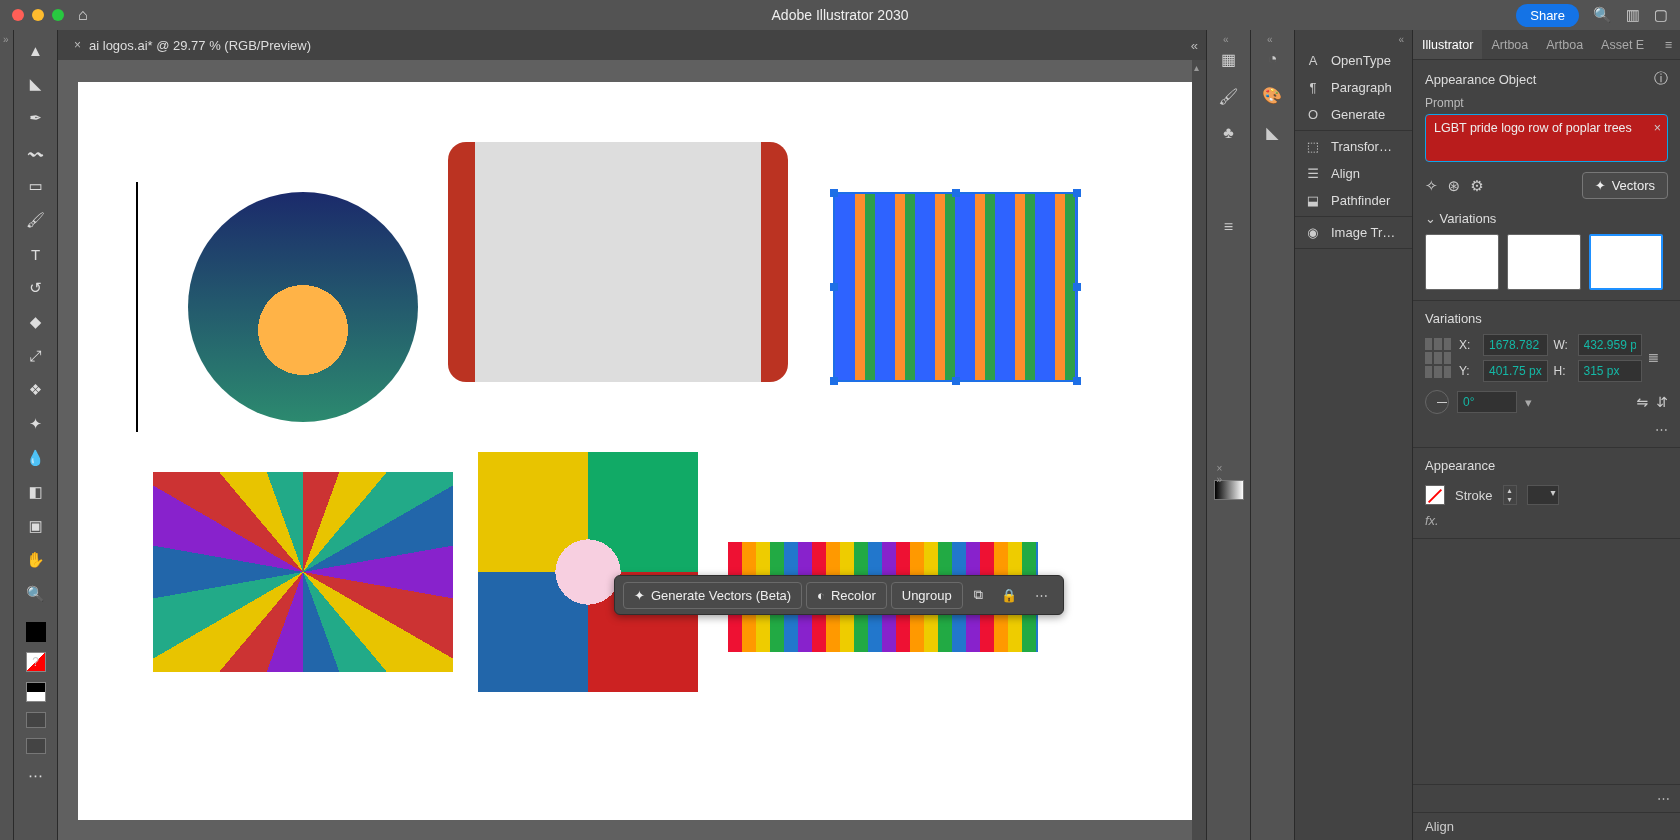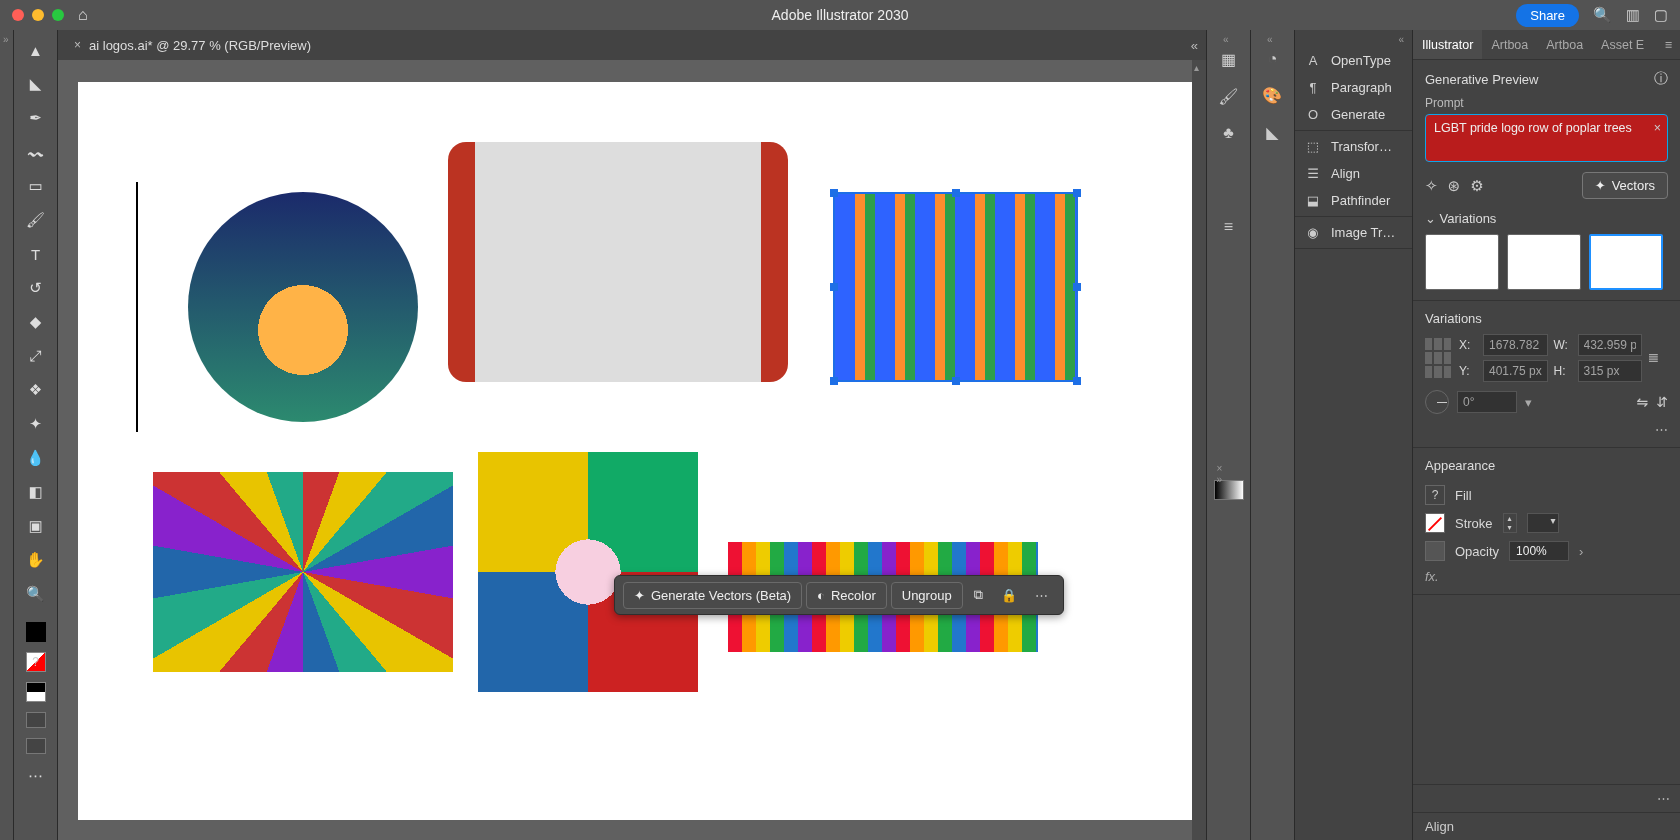--- a/index.html
+++ b/index.html
@@ -59,21 +59,21 @@
   .gen-row { display:flex; align-items:center; gap:10px; margin-top:10px;}
   .gen-row .gi { color:#ccc; font-size:15px;}
   .gen-btn { margin-left:auto; border:1px solid #777; background:#4a4a4a; color:#eee; padding:5px 12px; border-radius:4px; display:flex; align-items:center; gap:6px; cursor:pointer; font-size:13px;}
   .varis { display:flex; gap:8px; margin-top:8px;}
   .vari { width:74px; height:56px; background:#fff; border:1px solid #666; border-radius:2px;}
   .vari.sel { border:2px solid #1e90ff;}
   .tf-grid { display:grid; grid-template-columns: 28px 18px 1fr 18px 1fr 20px; gap:4px 6px; align-items:center; font-size:12px;}
   .tf-ref { grid-row: span 2; width:26px; height:40px; display:grid; grid-template-columns:repeat(3,1fr); grid-template-rows:repeat(3,1fr); gap:2px;}
   .tf-ref span{ background:#666;}
   .tf-link { grid-row: span 2; display:flex; align-items:center; color:#aaa;}
-  .tf-in { background:#323232; border:1px solid #555; color:#a3a3a3; padding:3px 5px; width:100%; font-size:12px;}
+  .tf-in { background:#323232; border:1px solid #555; color:#14b8a6; padding:3px 5px; width:100%; font-size:12px;}
   .tf-row2 { display:flex; align-items:center; gap:8px; margin-top:8px;}
   .tf-ang { width:24px;height:24px;border:1px solid #666;border-radius:50%;position:relative;}
   .tf-ang::after{content:"";position:absolute;left:50%;top:50%;width:10px;height:1px;background:#ccc;}
   .flip { color:#ccc; font-size:14px;}
   .dots { margin-left:auto; color:#ccc;}
   .app-row { display:flex; align-items:center; gap:10px; padding:4px 0; font-size:13px;}
   .sw { width:20px; height:20px; border:1px solid #666; display:inline-block;}
   .sw.q::after{content:"?"; color:#ccc; display:block; text-align:center; font-size:12px; line-height:18px;}
   .sw.none{ background: #fff; position:relative;}
   .sw.none::after{content:""; position:absolute; left:0;right:0;top:50%; height:2px; background:red; transform:rotate(-45deg);}
@@ -248,21 +248,21 @@
     <div class="rtabs">
       <div class="rtab active">Illustrator</div>
       <div class="rtab">Artboa</div>
       <div class="rtab">Artboa</div>
       <div class="rtab">Asset E</div>
       <div class="rtab menu">≡</div>
     </div>
 
     <div class="section">
       <div class="sec-title">
-        <span>Generative Preview</span>
+        <span>Appearance Object</span>
         <span class="info">ⓘ</span>
       </div>
       <span class="lbl">Prompt</span>
       <div class="prompt-box">
         <span>LGBT pride logo row of poplar trees</span>
         <span class="clear">×</span>
       </div>
       <div class="gen-row">
         <span class="gi">✧</span>
         <span class="gi">⊛</span>
@@ -319,37 +319,27 @@
       <div class="tf-row2">
           <span class="dots">⋯</span>
         </div>
     </div>
 
     <div class="section">
       <div class="sec-title">
           <span>Appearance</span>
         </div>
       <div class="app-row">
-        <span class="sw q"></span>
-        <span>Fill</span>
-      </div>
-      <div class="app-row">
         <span class="sw none"></span>
         <span>Stroke</span>
         <span class="stepper">
             <span>▴</span>
             <span>▾</span>
           </span>
         <span class="sel-sw"></span>
       </div>
-      <div class="app-row">
-        <span class="sw" style="background:#555"></span>
-        <span>Opacity</span>
-        <input class="op-in" value="100%" style="">
-        <span style="color:#aaa">›</span>
-      </div>
       <div class="fx">fx.</div>
     </div>
 
     <div class="bottom-more">⋯</div>
     <div style="padding:6px 12px; color:#ccc; font-size:13px; border-top:1px solid #333;">Align</div>
   </div>
 </div>
 
 </body></html>

